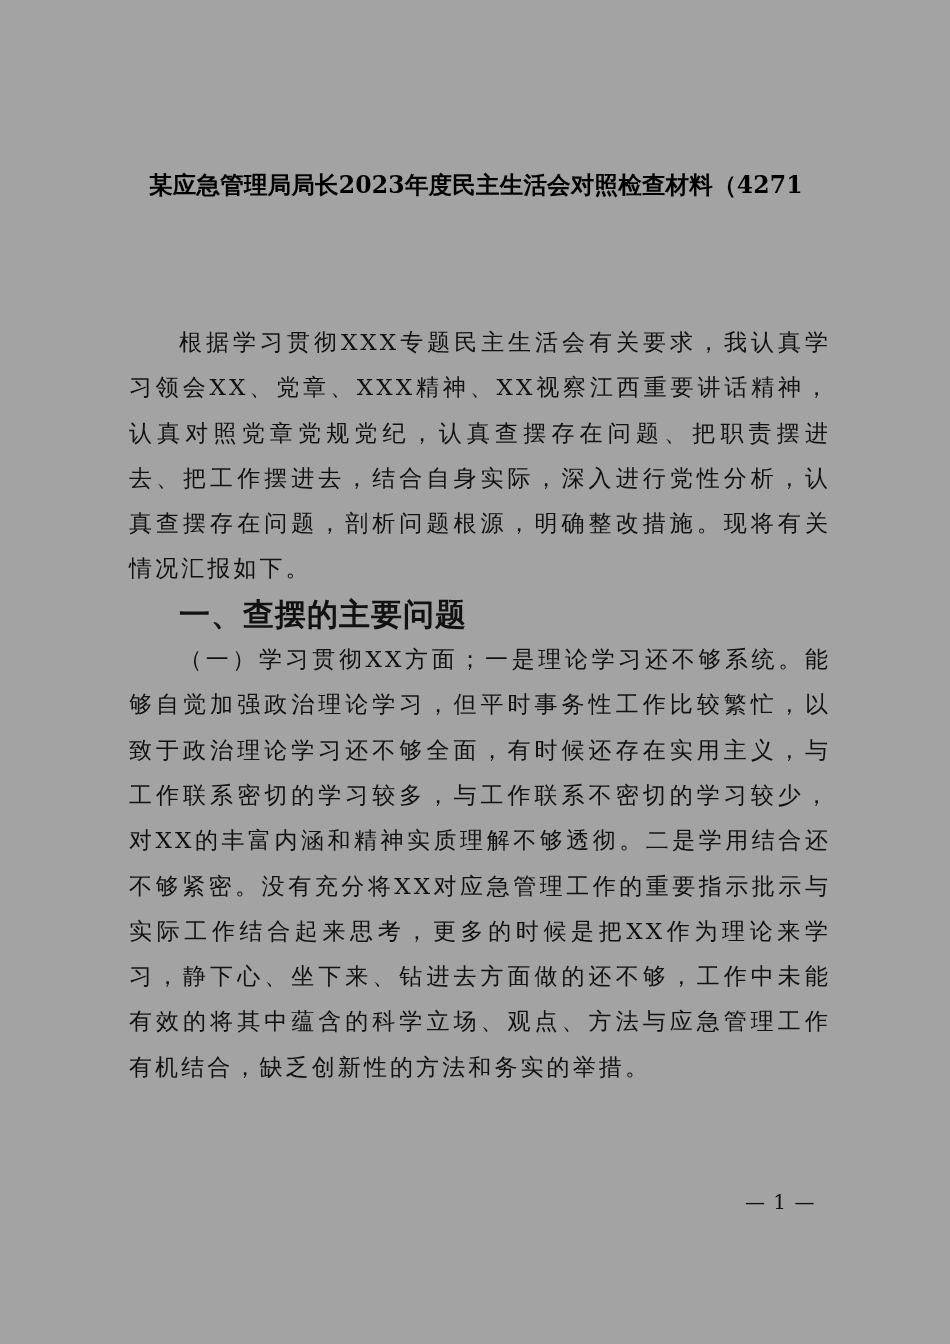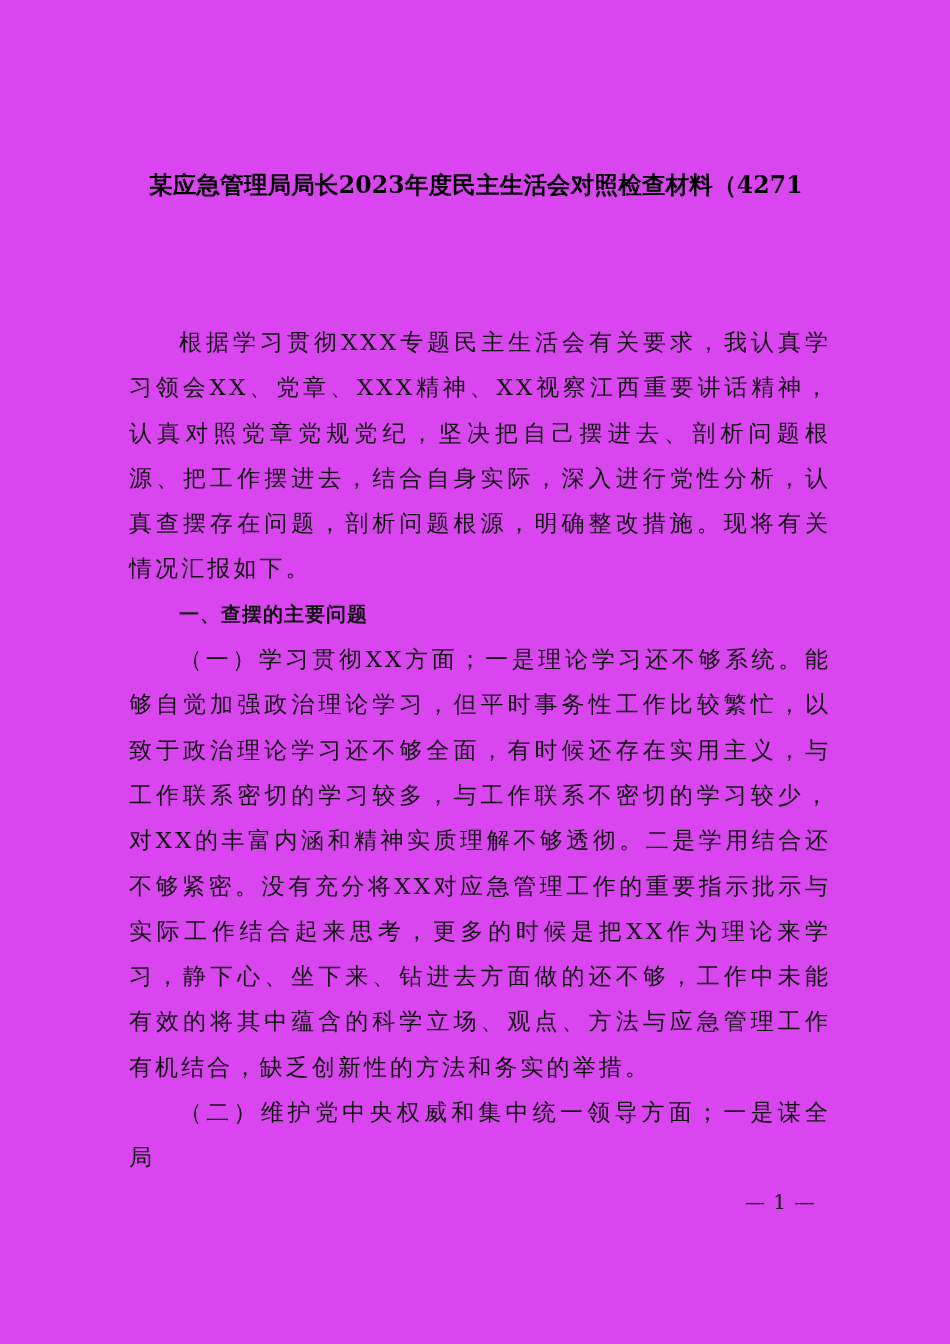--- a/index.html
+++ b/index.html
@@ -13,21 +13,21 @@
       position: relative;
       overflow: hidden;
       font-family: "DejaVu Serif", "Liberation Serif", serif;
       color: #111111;
     }
     .page {
       position: absolute;
       left: 0; top: 0;
       width: 950px;
       height: 1344px;
-      background: #d946ef;
+      background: #a3a3a3;
     }
     .title {
       position: absolute;
       left: 120px;
       top: 163px;
       width: 712px;
       text-align: center;
       font-family: "DejaVu Serif", "Liberation Serif", serif;
       font-weight: bold;
       font-size: 23.5px;
@@ -47,40 +47,39 @@
       color: #111;
     }
     .body-text p {
       margin: 0;
       text-indent: 50px;
     }
     .body-text p.heading {
       font-family: Liberation Sans, sans-serif;
       font-weight: bold;
       letter-spacing: 1px;
-      font-size: 20px;
+      font-size: 31px;
     }
     .page-number {
       position: absolute;
       left: 745px;
       top: 1190px;
       font-size: 20px;
       letter-spacing: 1px;
       color: #111;
     }
   </style>
 </head>
 <body>
 
 <div class="page">
   <div class="title">
     <div>某应急管理局局长2023年度民主生活会对照检查材料（4271</div>
   </div>
 
   <div class="body-text">
-    <p>根据学习贯彻XXX专题民主生活会有关要求，我认真学习领会XX、党章、XXX精神、XX视察江西重要讲话精神，认真对照党章党规党纪，坚决把自己摆进去、剖析问题根源、把工作摆进去，结合自身实际，深入进行党性分析，认真查摆存在问题，剖析问题根源，明确整改措施。现将有关情况汇报如下。</p>
+    <p>根据学习贯彻XXX专题民主生活会有关要求，我认真学习领会XX、党章、XXX精神、XX视察江西重要讲话精神，认真对照党章党规党纪，认真查摆存在问题、把职责摆进去、把工作摆进去，结合自身实际，深入进行党性分析，认真查摆存在问题，剖析问题根源，明确整改措施。现将有关情况汇报如下。</p>
     <p class="heading">一、查摆的主要问题</p>
     <p>（一）学习贯彻XX方面；一是理论学习还不够系统。能够自觉加强政治理论学习，但平时事务性工作比较繁忙，以致于政治理论学习还不够全面，有时候还存在实用主义，与工作联系密切的学习较多，与工作联系不密切的学习较少，对XX的丰富内涵和精神实质理解不够透彻。二是学用结合还不够紧密。没有充分将XX对应急管理工作的重要指示批示与实际工作结合起来思考，更多的时候是把XX作为理论来学习，静下心、坐下来、钻进去方面做的还不够，工作中未能有效的将其中蕴含的科学立场、观点、方法与应急管理工作有机结合，缺乏创新性的方法和务实的举措。</p>
-    <p>（二）维护党中央权威和集中统一领导方面；一是谋全局</p>
   </div>
 
   <div class="page-number">— 1 —</div>
 </div>
 
 </body></html>

